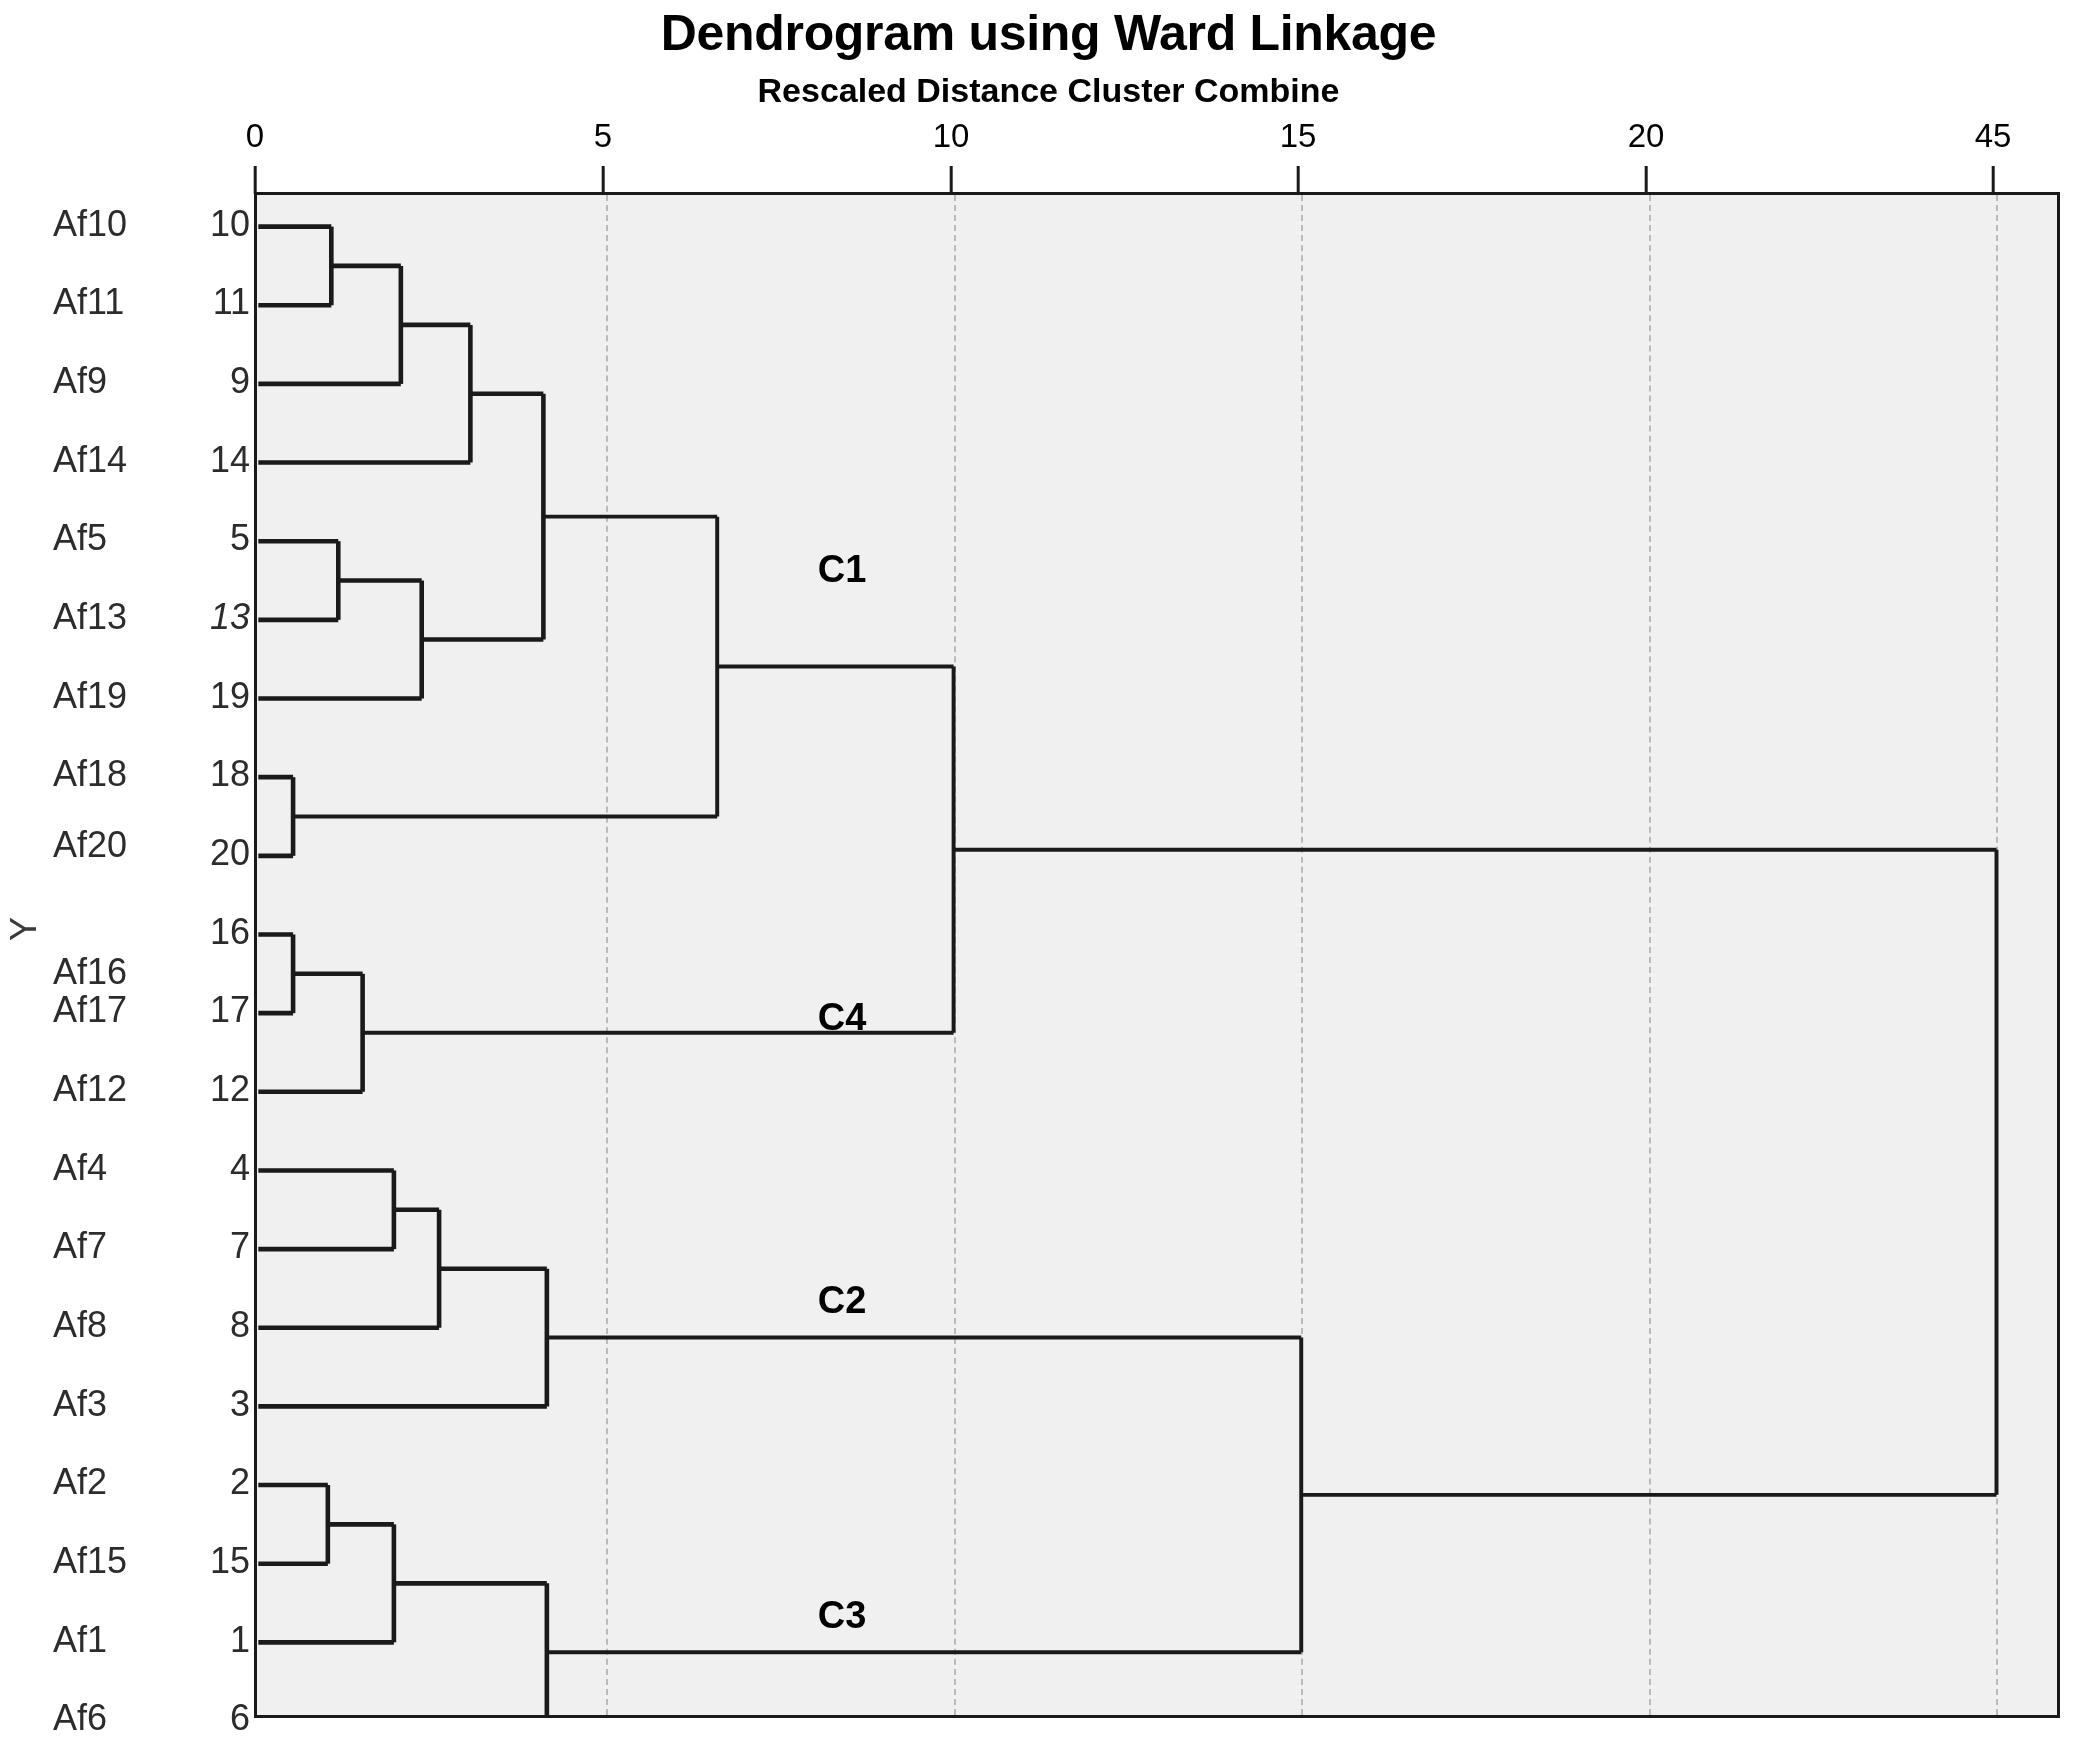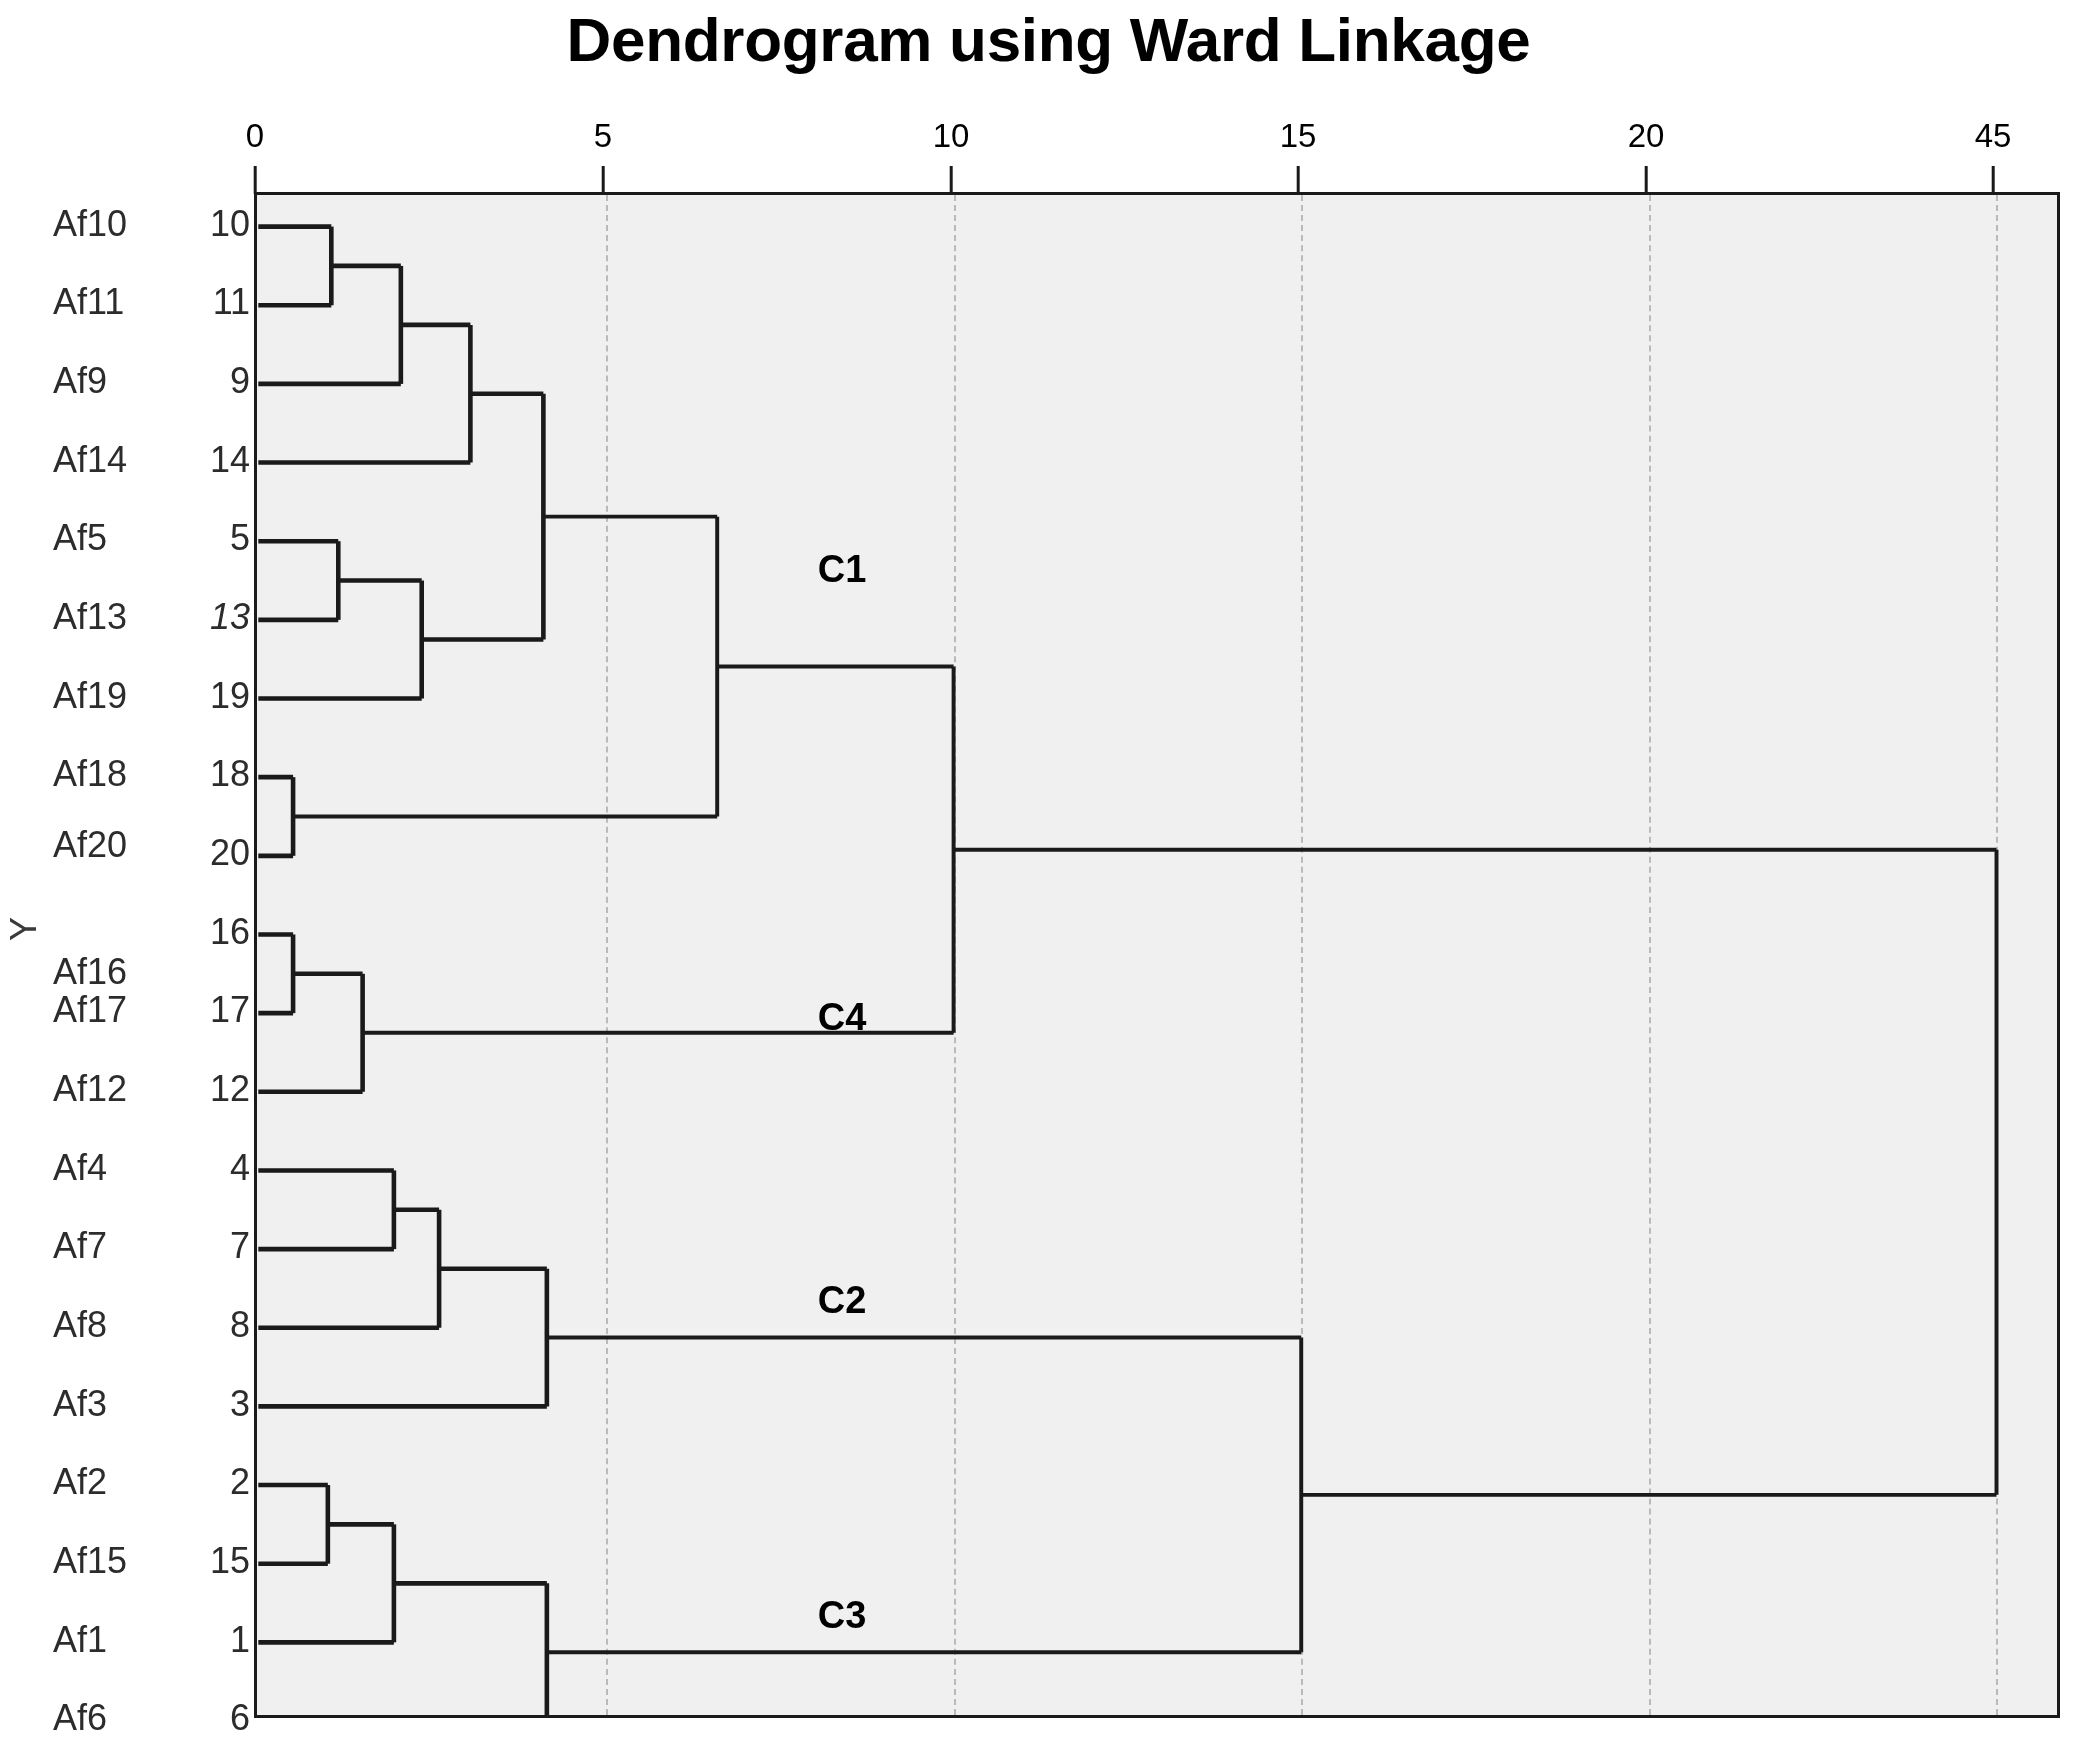--- a/index.html
+++ b/index.html
@@ -22,21 +22,21 @@
     background: #ffffff;
   }
 
   
   #chart-title {
     position: absolute;
     left: 0;
     top: 4px;
     width: 2097px;
     text-align: center;
-    font-size: 62px;
+    font-size: 50px;
     font-weight: bold;
     color: #000000;
     letter-spacing: -0.3px;
     white-space: nowrap;
   }
   #chart-subtitle {
     position: absolute;
     left: 0;
     top: 71px;
     width: 2097px;
@@ -136,20 +136,21 @@
     transform: translate(-50%, -50%);
     white-space: nowrap;
   }
 </style>
 </head>
 <body>
 
 <div id="figure">
 
   <div id="chart-title">Dendrogram using Ward Linkage</div>
+  <div id="chart-subtitle">Rescaled Distance Cluster Combine</div>
 
   <div id="axis-ticks">
       <div class="axis-tick-label" style="left: 255px;">0</div>
       <div class="axis-tick-mark" style="left: 255px;"></div>
       <div class="axis-tick-label" style="left: 603px;">5</div>
       <div class="axis-tick-mark" style="left: 603px;"></div>
       <div class="axis-tick-label" style="left: 951px;">10</div>
       <div class="axis-tick-mark" style="left: 951px;"></div>
       <div class="axis-tick-label" style="left: 1298px;">15</div>
       <div class="axis-tick-mark" style="left: 1298px;"></div>

